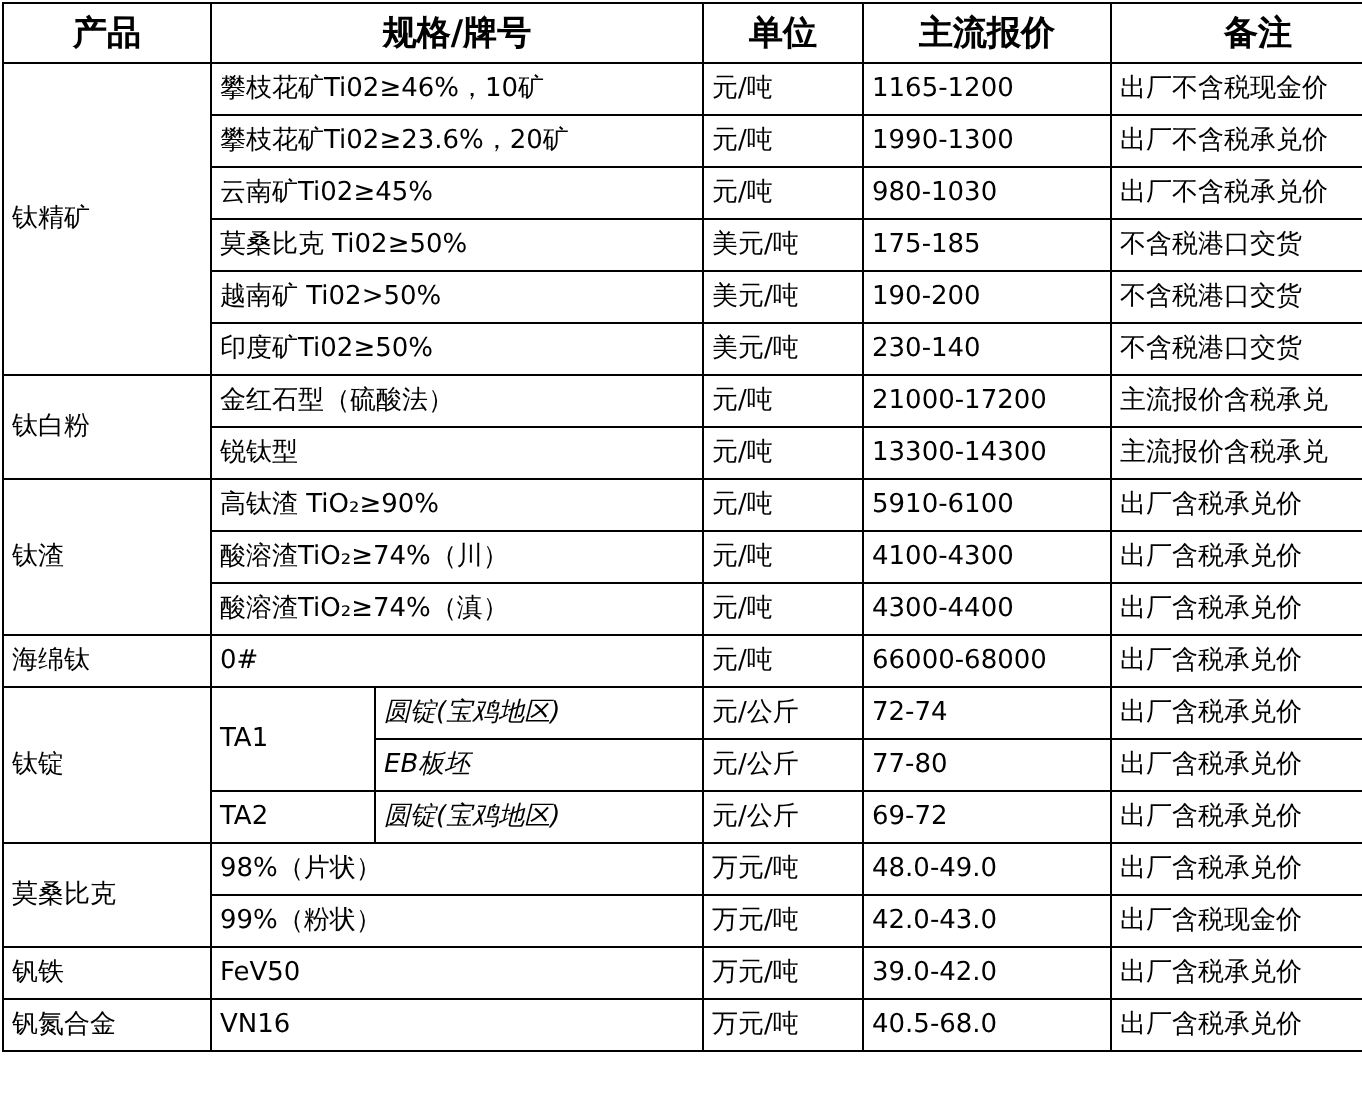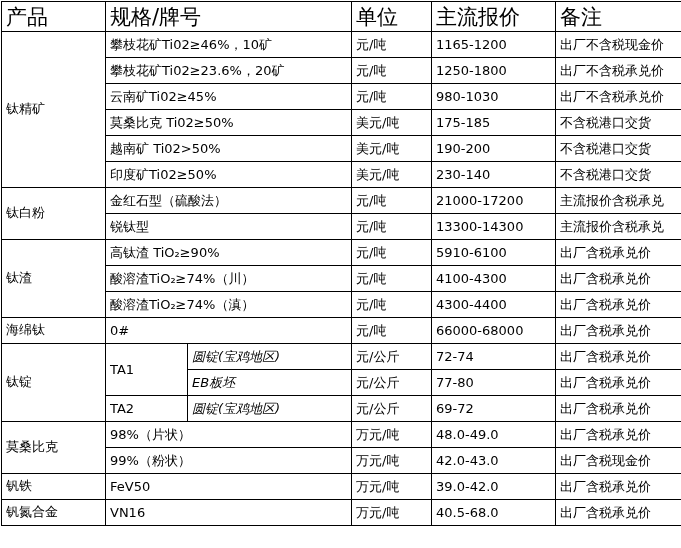--- a/index.html
+++ b/index.html
@@ -26,23 +26,23 @@
     line-height: 16px;
     height: 26px;
     box-sizing: border-box;
     text-align: left;
     vertical-align: middle;
     font-weight: normal;
     overflow: hidden;
     white-space: nowrap;
   }
   #price-table thead th {
-    font-weight: normal;
-    text-align: left;
-    font-size: 21px;
+    font-weight: bold;
+    text-align: center;
+    font-size: 17px;
     height: 30px;
   }
   td.group-cell {
     font-weight: bold;
     text-align: center;
     font-size: 15px;
     font-family: Liberation Mono, monospace;
   }
   td.center {
     text-align: center;
@@ -87,21 +87,21 @@
       <tr>
         <td class="group-cell" rowspan="6">钛精矿</td>
         <td class="spec-cell" colspan="2">攀枝花矿Ti02≥46%，10矿</td>
         <td class="center">元/吨</td>
         <td>1165-1200</td>
         <td class="center">出厂不含税现金价</td>
       </tr>
       <tr>
         <td class="spec-cell" colspan="2">攀枝花矿Ti02≥23.6%，20矿</td>
         <td class="center">元/吨</td>
-        <td>1250-1800</td>
+        <td>1990-1300</td>
         <td class="center">出厂不含税承兑价</td>
       </tr>
       <tr>
         <td class="spec-cell" colspan="2">云南矿Ti02≥45%</td>
         <td class="center">元/吨</td>
         <td>980-1030</td>
         <td class="center">出厂不含税承兑价</td>
       </tr>
       <tr>
         <td class="spec-cell" colspan="2">莫桑比克 Ti02≥50%</td>

